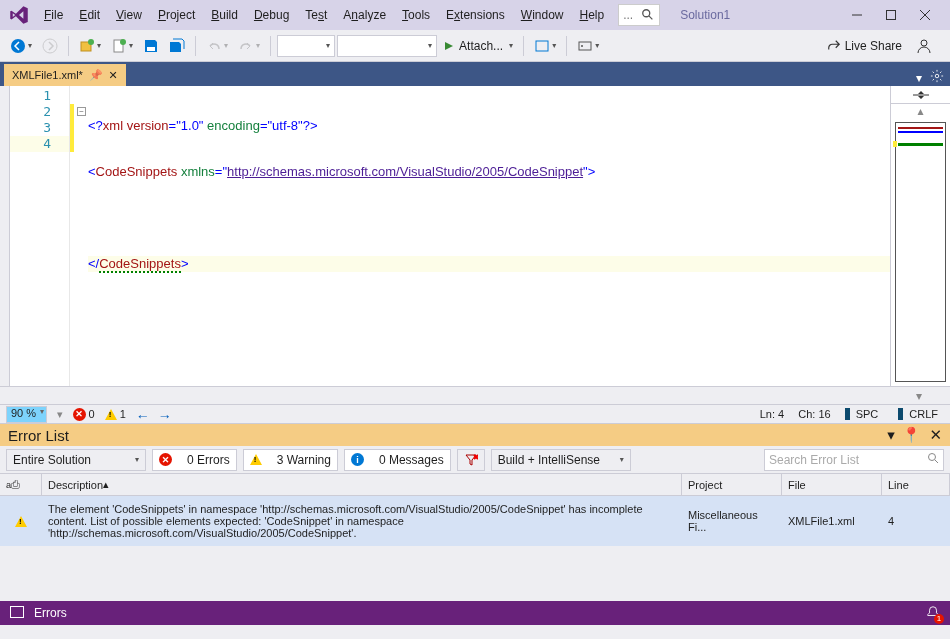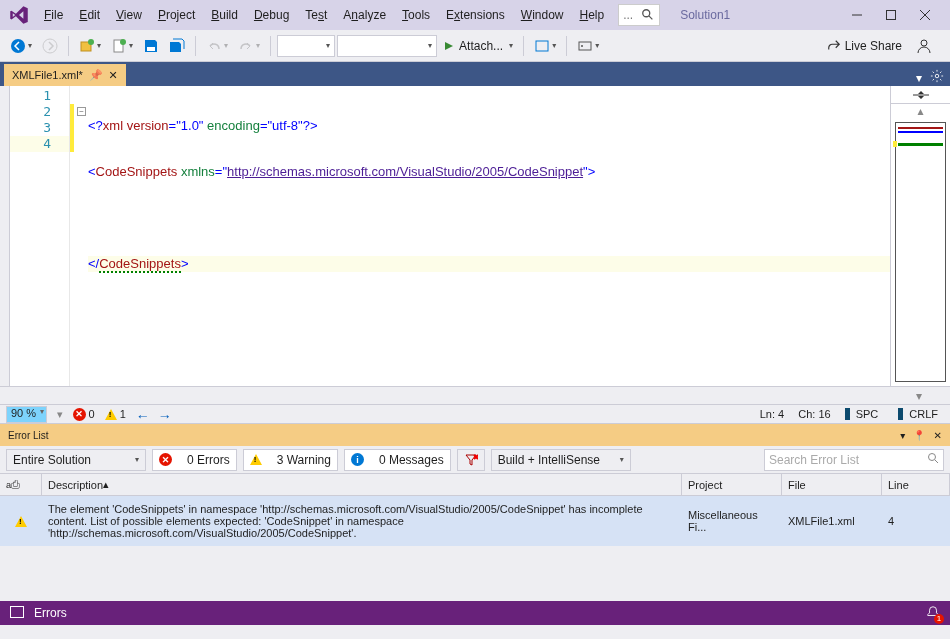--- a/index.html
+++ b/index.html
@@ -58,21 +58,21 @@
 .err-pill { display:flex; align-items:center; gap:3px; }
 .circ { width:13px; height:13px; border-radius:50%; display:flex; align-items:center; justify-content:center; color:#fff; font-size:9px; font-weight:bold; }
 .circ.red { background:#e51400; }
 .tri-warn { width:0; height:0; border-left:6px solid transparent; border-right:6px solid transparent; border-bottom:11px solid #ffcc00; position:relative; }
 .tri-warn::after { content:"!"; position:absolute; left:-2px; top:1px; font-size:8px; color:#000; font-weight:bold; }
 .nav-arrows { color:#005dba; display:flex; gap:8px; font-size:14px; }
 .edstatus-right { margin-left:auto; display:flex; gap:14px; }
 .edstatus-right .box { border-left:5px solid #0c4a6e; padding:0 6px; }
 
 
-.errpanel-title { height:22px; background:#f5cc84; display:flex; align-items:center; padding:0 8px; font-size:10px; }
+.errpanel-title { height:22px; background:#f5cc84; display:flex; align-items:center; padding:0 8px; font-size:15px; }
 .errpanel-title .right { margin-left:auto; display:flex; gap:8px; }
 .err-toolbar { height:28px; background:#eeeef2; border-bottom:1px solid #ccccd6; display:flex; align-items:center; padding:0 6px; gap:6px; }
 .err-filter { border:1px solid #ccccd6; padding:1px 6px; display:flex; align-items:center; gap:15px; background:#eeeef2; height:22px; }
 .err-filter.active { background:#fff; }
 .err-search { margin-left:auto; border:1px solid #ccccd6; background:#fff; width:180px; height:22px; padding:0 4px; color:#aaa; display:flex; align-items:center; }
 .err-cols { height:22px; background:#eeeef2; border-bottom:1px solid #ccccd6; display:flex; align-items:center; font-size:11px; }
 .err-col { border-right:1px solid #ccccd6; padding:0 6px; height:100%; display:flex; align-items:center; }
 .err-row { display:flex; background:#d6e2f5; padding:4px 0; font-size:11px; min-height:50px; align-items:center; }
 .err-cell { padding:0 6px; }
 

